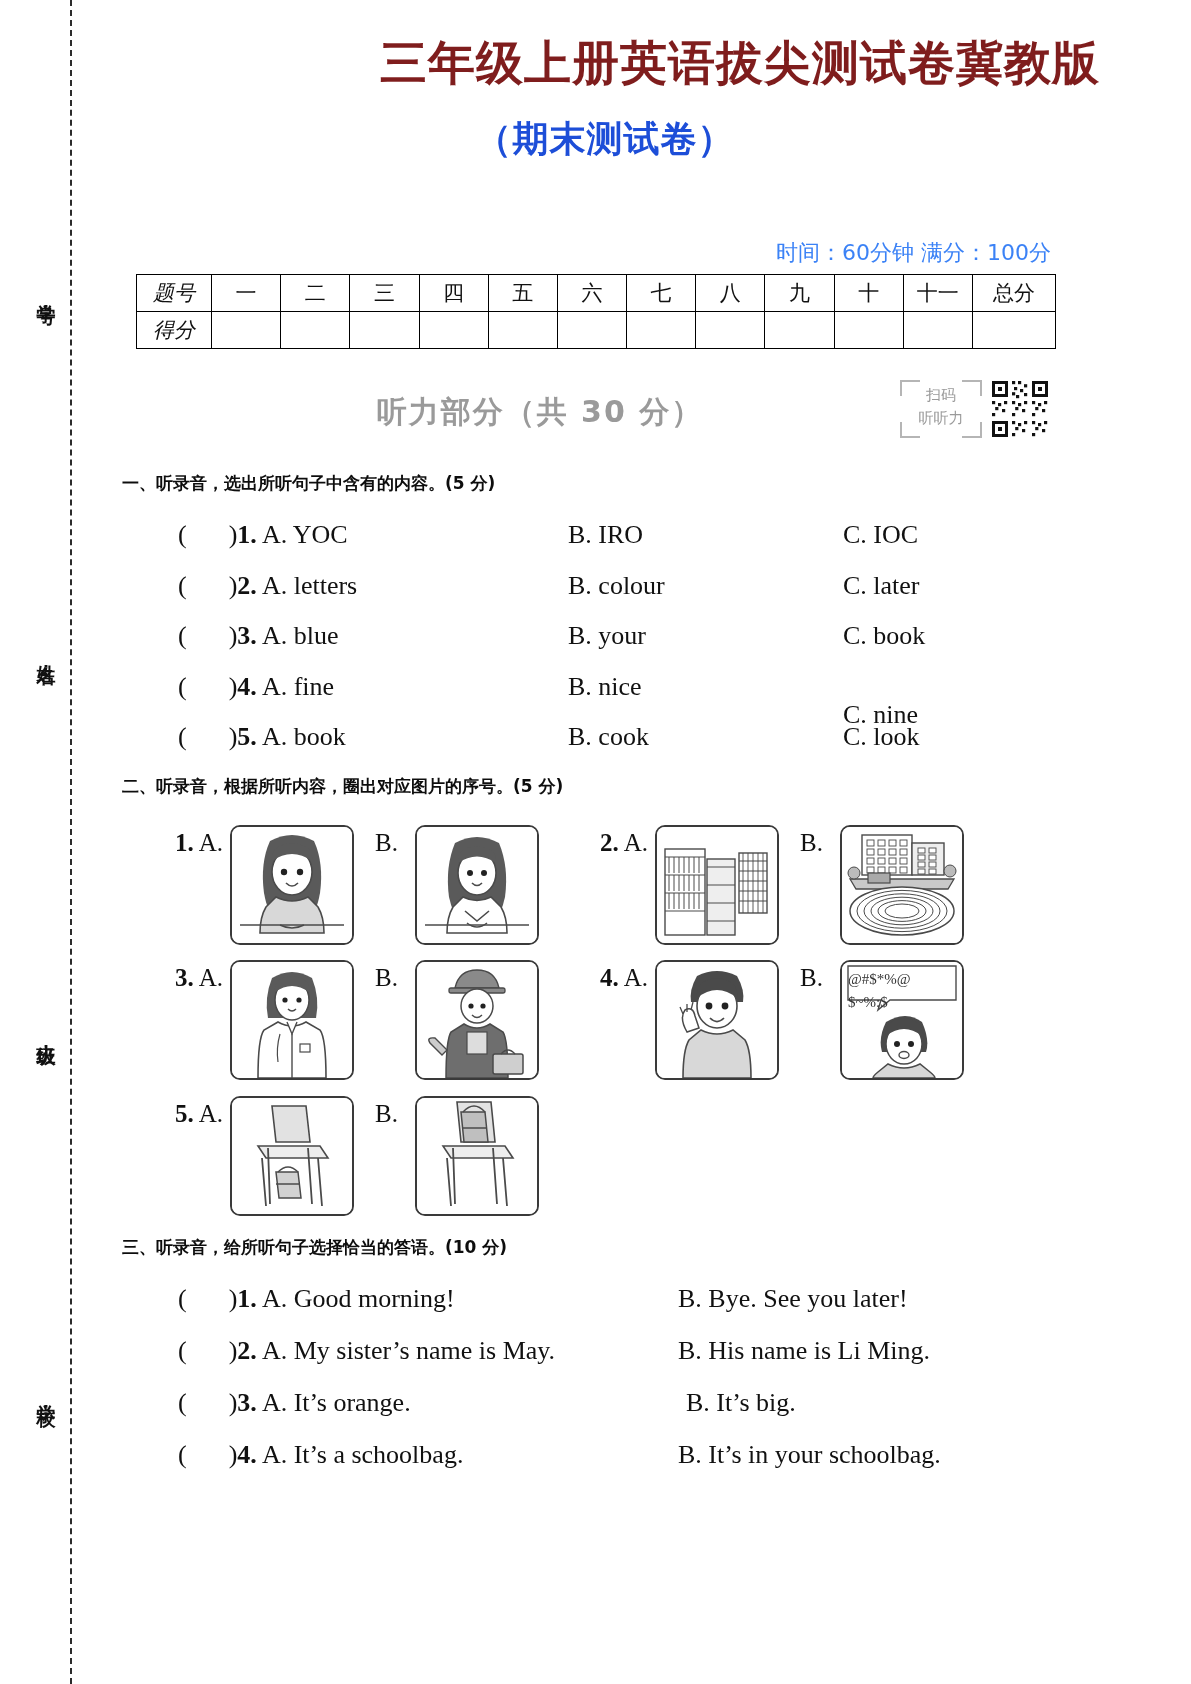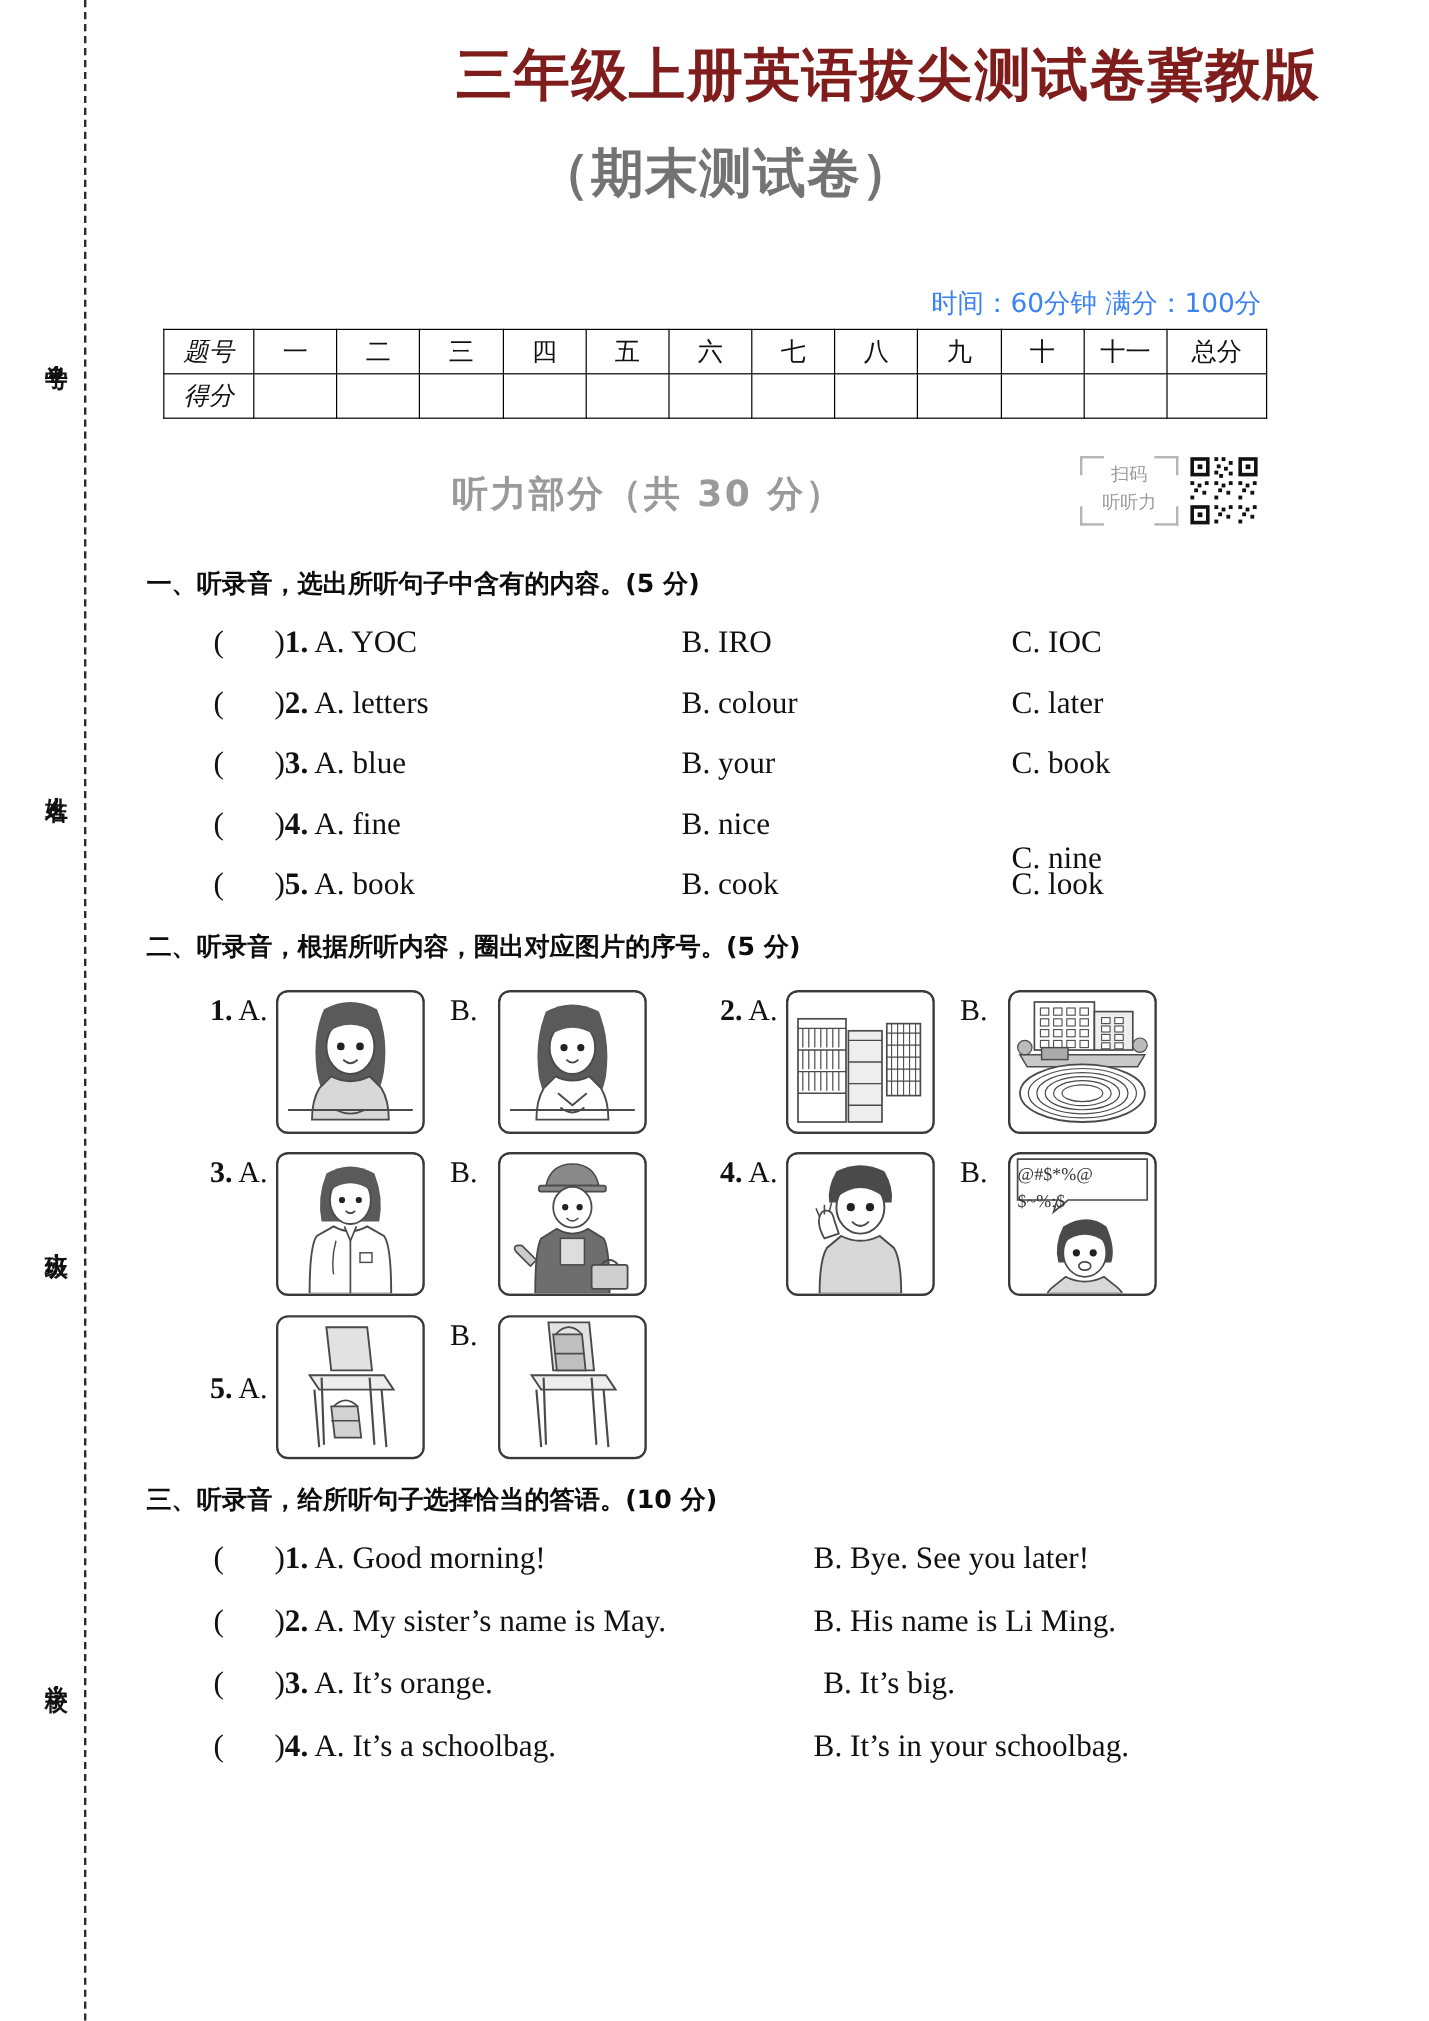--- a/index.html
+++ b/index.html
@@ -32,21 +32,21 @@
   
   .title-wrap { position:absolute; left:110px; top:34px; width:990px; text-align:center; }
   .title-main {
     font-family:"DejaVu Sans","Liberation Sans",sans-serif;
     font-weight:700; font-size:47px; letter-spacing:1px; color:#7f1d1d;
     line-height:1.25;
     text-align:right;
   }
   .title-sub {
     font-family:"DejaVu Sans","Liberation Sans",sans-serif;
-    font-weight:700; font-size:44px; letter-spacing:1px; color:#737373;
+    font-weight:700; font-size:36px; letter-spacing:1px; color:#1d4ed8;
     margin-top:22px;
   }
 
   .meta-line {
     position:absolute; right:140px; top:238px;
     font-family:"DejaVu Sans","Liberation Sans",sans-serif;
     font-size:22px; color:#3b82f6; white-space:nowrap;
   }
 
   
@@ -87,21 +87,21 @@
   .qr-corner-b2 {
     position:absolute; right:2px; bottom:2px; width:18px; height:14px;
     border-right:2px solid #b5b5b5; border-bottom:2px solid #b5b5b5;
   }
   .qr-code { position:absolute; left:92px; top:0; width:60px; height:62px; }
 
   
   .sec-head {
     position:absolute; left:122px;
     font-family:"DejaVu Sans","Liberation Sans",sans-serif;
-    font-weight:700; font-size:21px; color:#0d0d0d; white-space:nowrap;
+    font-weight:700; font-size:17px; color:#0d0d0d; white-space:nowrap;
   }
   .qrow {
     position:absolute;
     font-family:"Liberation Serif","DejaVu Serif",serif;
     font-size:26px; color:#111; white-space:nowrap;
   }
   .paren { letter-spacing:0; }
   .paren .gap { display:inline-block; width:42px; }
   .qnum { font-weight:700; }
 
@@ -423,21 +423,21 @@
           <ellipse cx="62" cy="82" rx="18" ry="20" fill="#fff" stroke="#4a4a4a" stroke-width="1.5"></ellipse>
           <path d="M44 74 q18-14 36 0 q2-16-18-18 q-20 2-18 18z" fill="#4a4a4a"></path>
           <circle cx="55" cy="82" r="3" fill="#222"></circle>
           <circle cx="69" cy="82" r="3" fill="#222"></circle>
           <ellipse cx="62" cy="93" rx="5" ry="3.5" fill="#fff" stroke="#4a4a4a" stroke-width="1.4"></ellipse>
           <path d="M46 102 q16 8 32 0 l10 8 q5 4 5 6 l-62 0 q0-2 5-6z" fill="#d8d8d8" stroke="#4a4a4a" stroke-width="1.5"></path>
         </svg><div class="bubble-txt">
           <div>@#$*%@</div>
           <div>$~%:$</div>
         </div></div>
-      <div class="piclabel" style="left: 175px; top: 1144px;"><b>5.</b> <span>A.</span></div>
+      <div class="piclabel" style="left: 175px; top: 1100px;"><b>5.</b> <span>A.</span></div>
       <div class="picbox" style="left: 230px; top: 1096px; width: 120px; height: 116px;">
         <svg viewBox="0 0 120 116" width="100%" height="100%">
           <rect width="120" height="116" fill="#fff"></rect>
           <path d="M40 8 l34 0 l4 36 l-34 0z" fill="#e2e2e2" stroke="#4a4a4a" stroke-width="1.6"></path>
           <path d="M26 48 l62 0 l8 12 l-62 0z" fill="#ededed" stroke="#4a4a4a" stroke-width="1.6"></path>
           <path d="M30 60 l4 48 M86 60 l4 48 M36 50 l2 56 M76 50 l4 56" stroke="#4a4a4a" stroke-width="1.8" fill="none"></path>
           <path d="M44 74 l22 0 l3 26 l-22 0z" fill="#d2d2d2" stroke="#4a4a4a" stroke-width="1.5"></path>
           <path d="M46 74 q10-10 20 0" fill="none" stroke="#4a4a4a" stroke-width="1.4"></path>
           <line x1="44" y1="86" x2="68" y2="86" stroke="#4a4a4a" stroke-width="1.3"></line>
         </svg></div>

